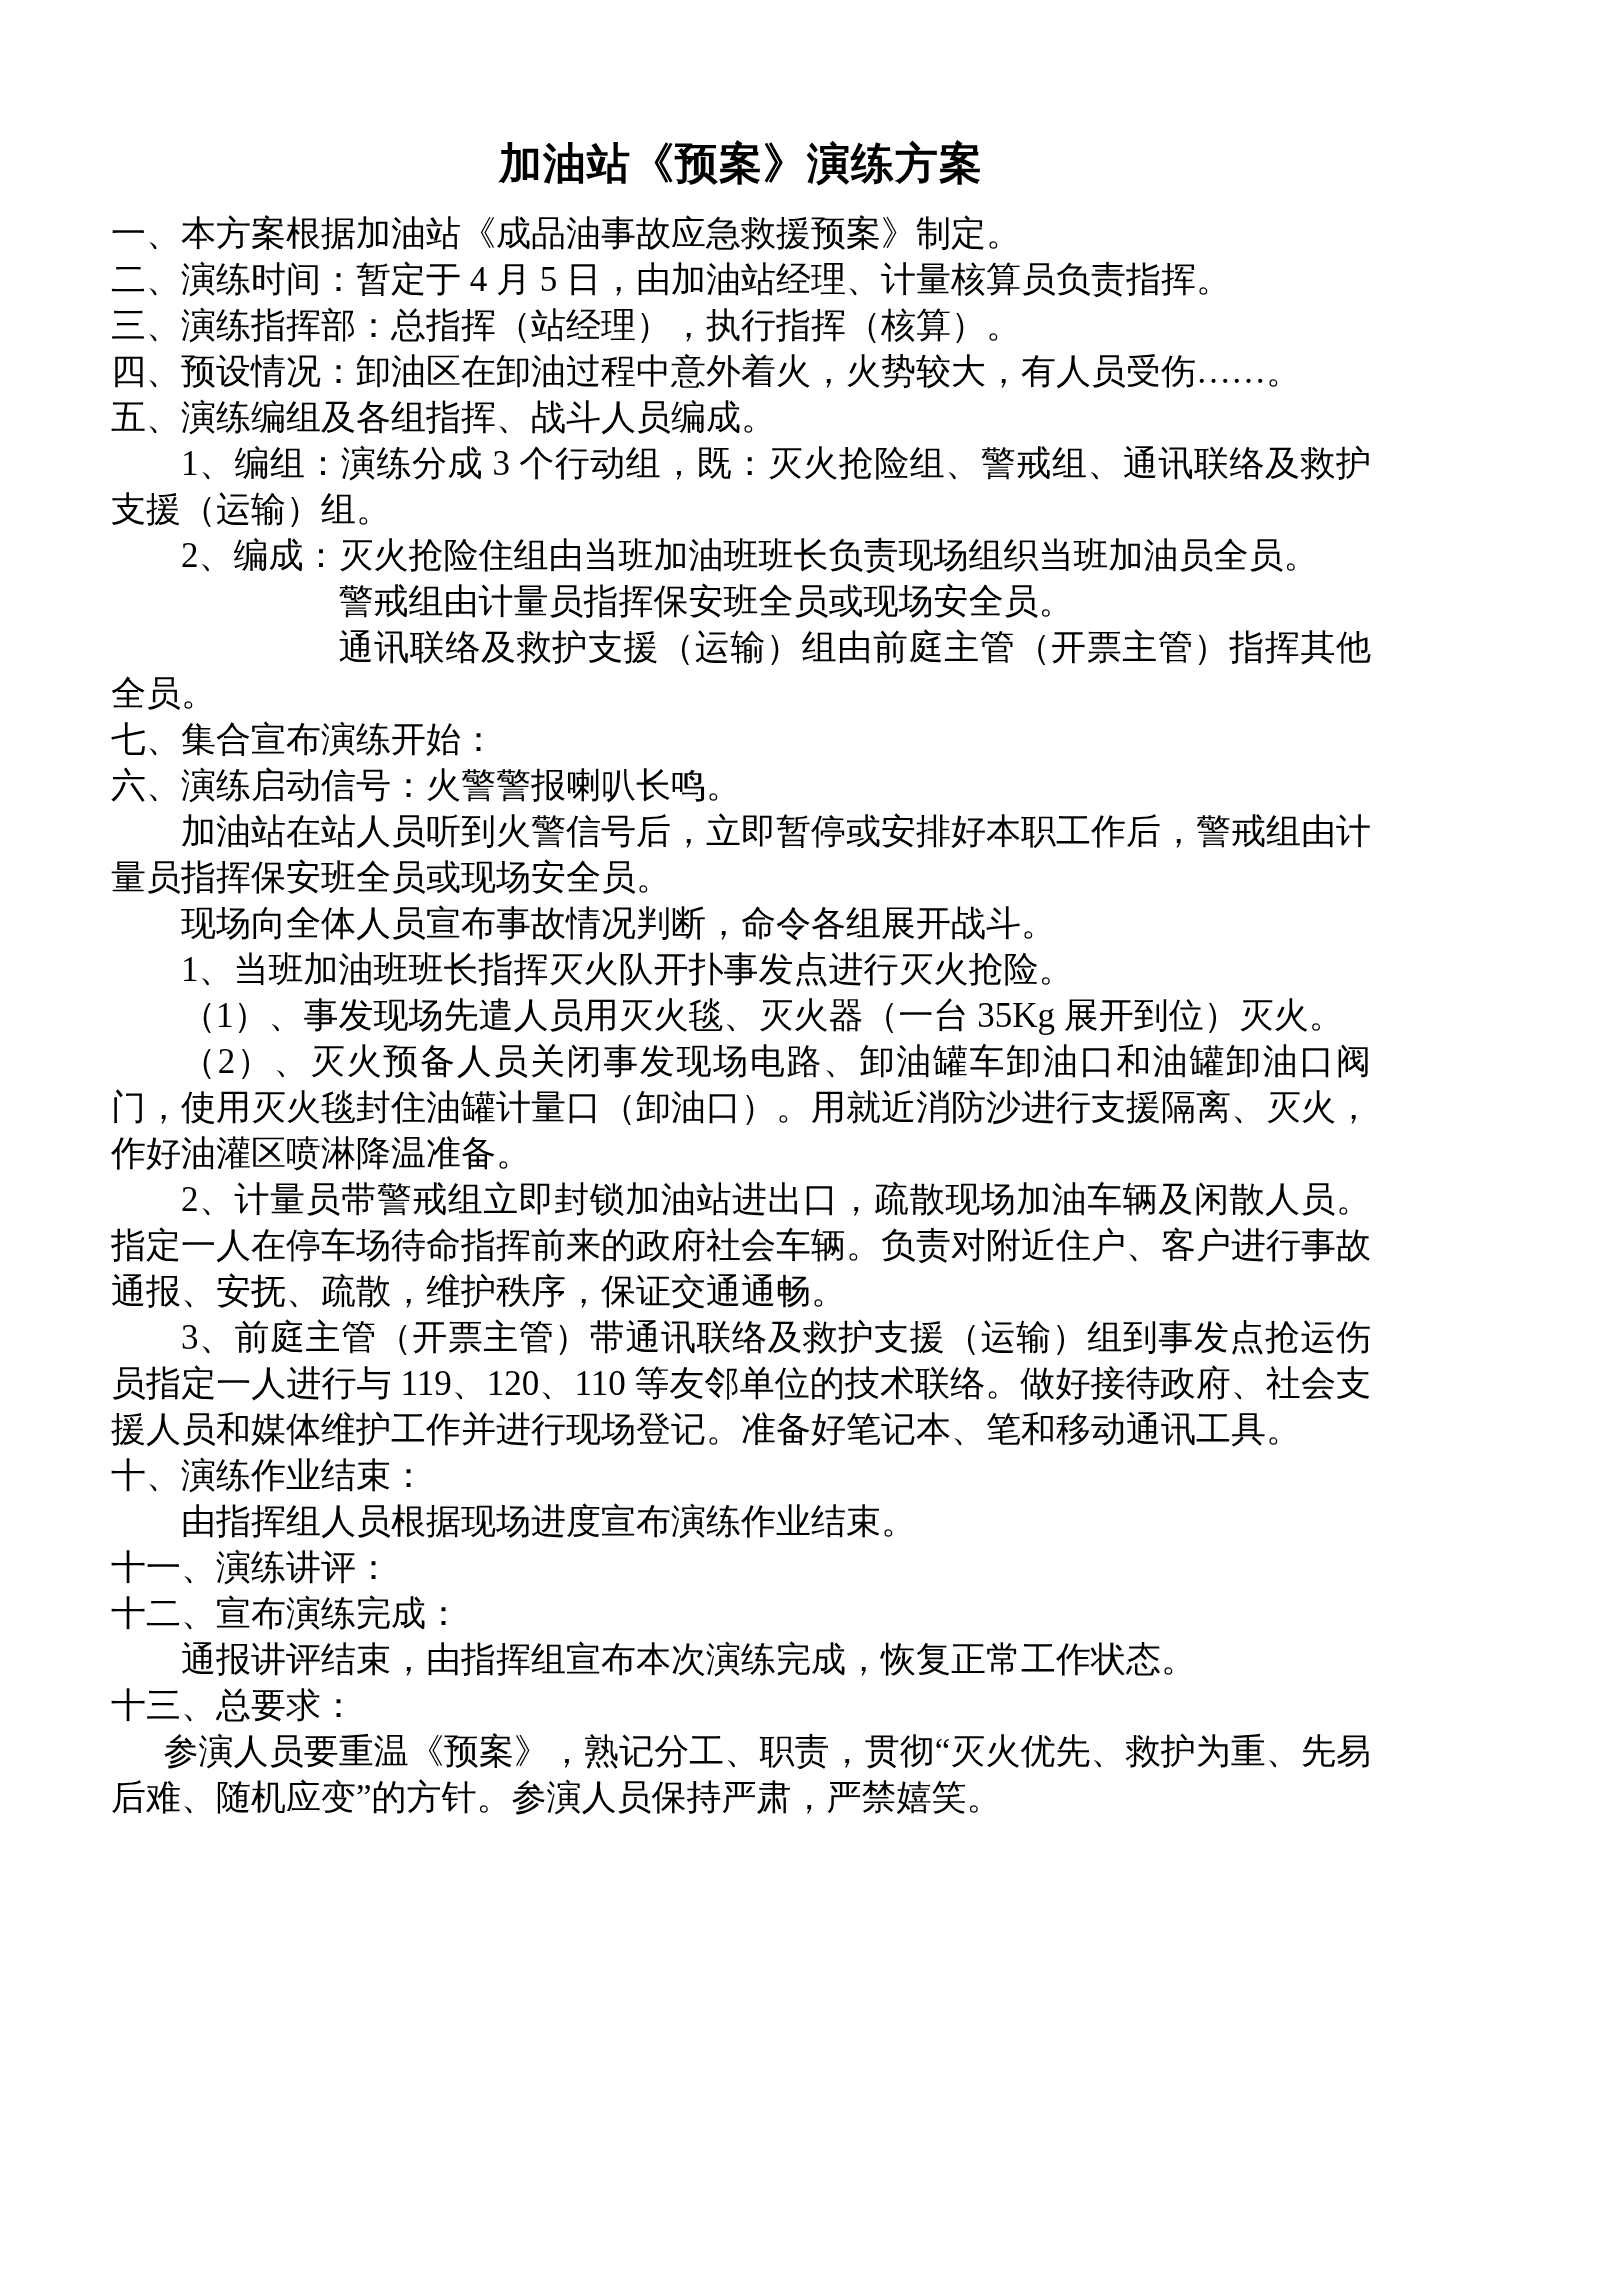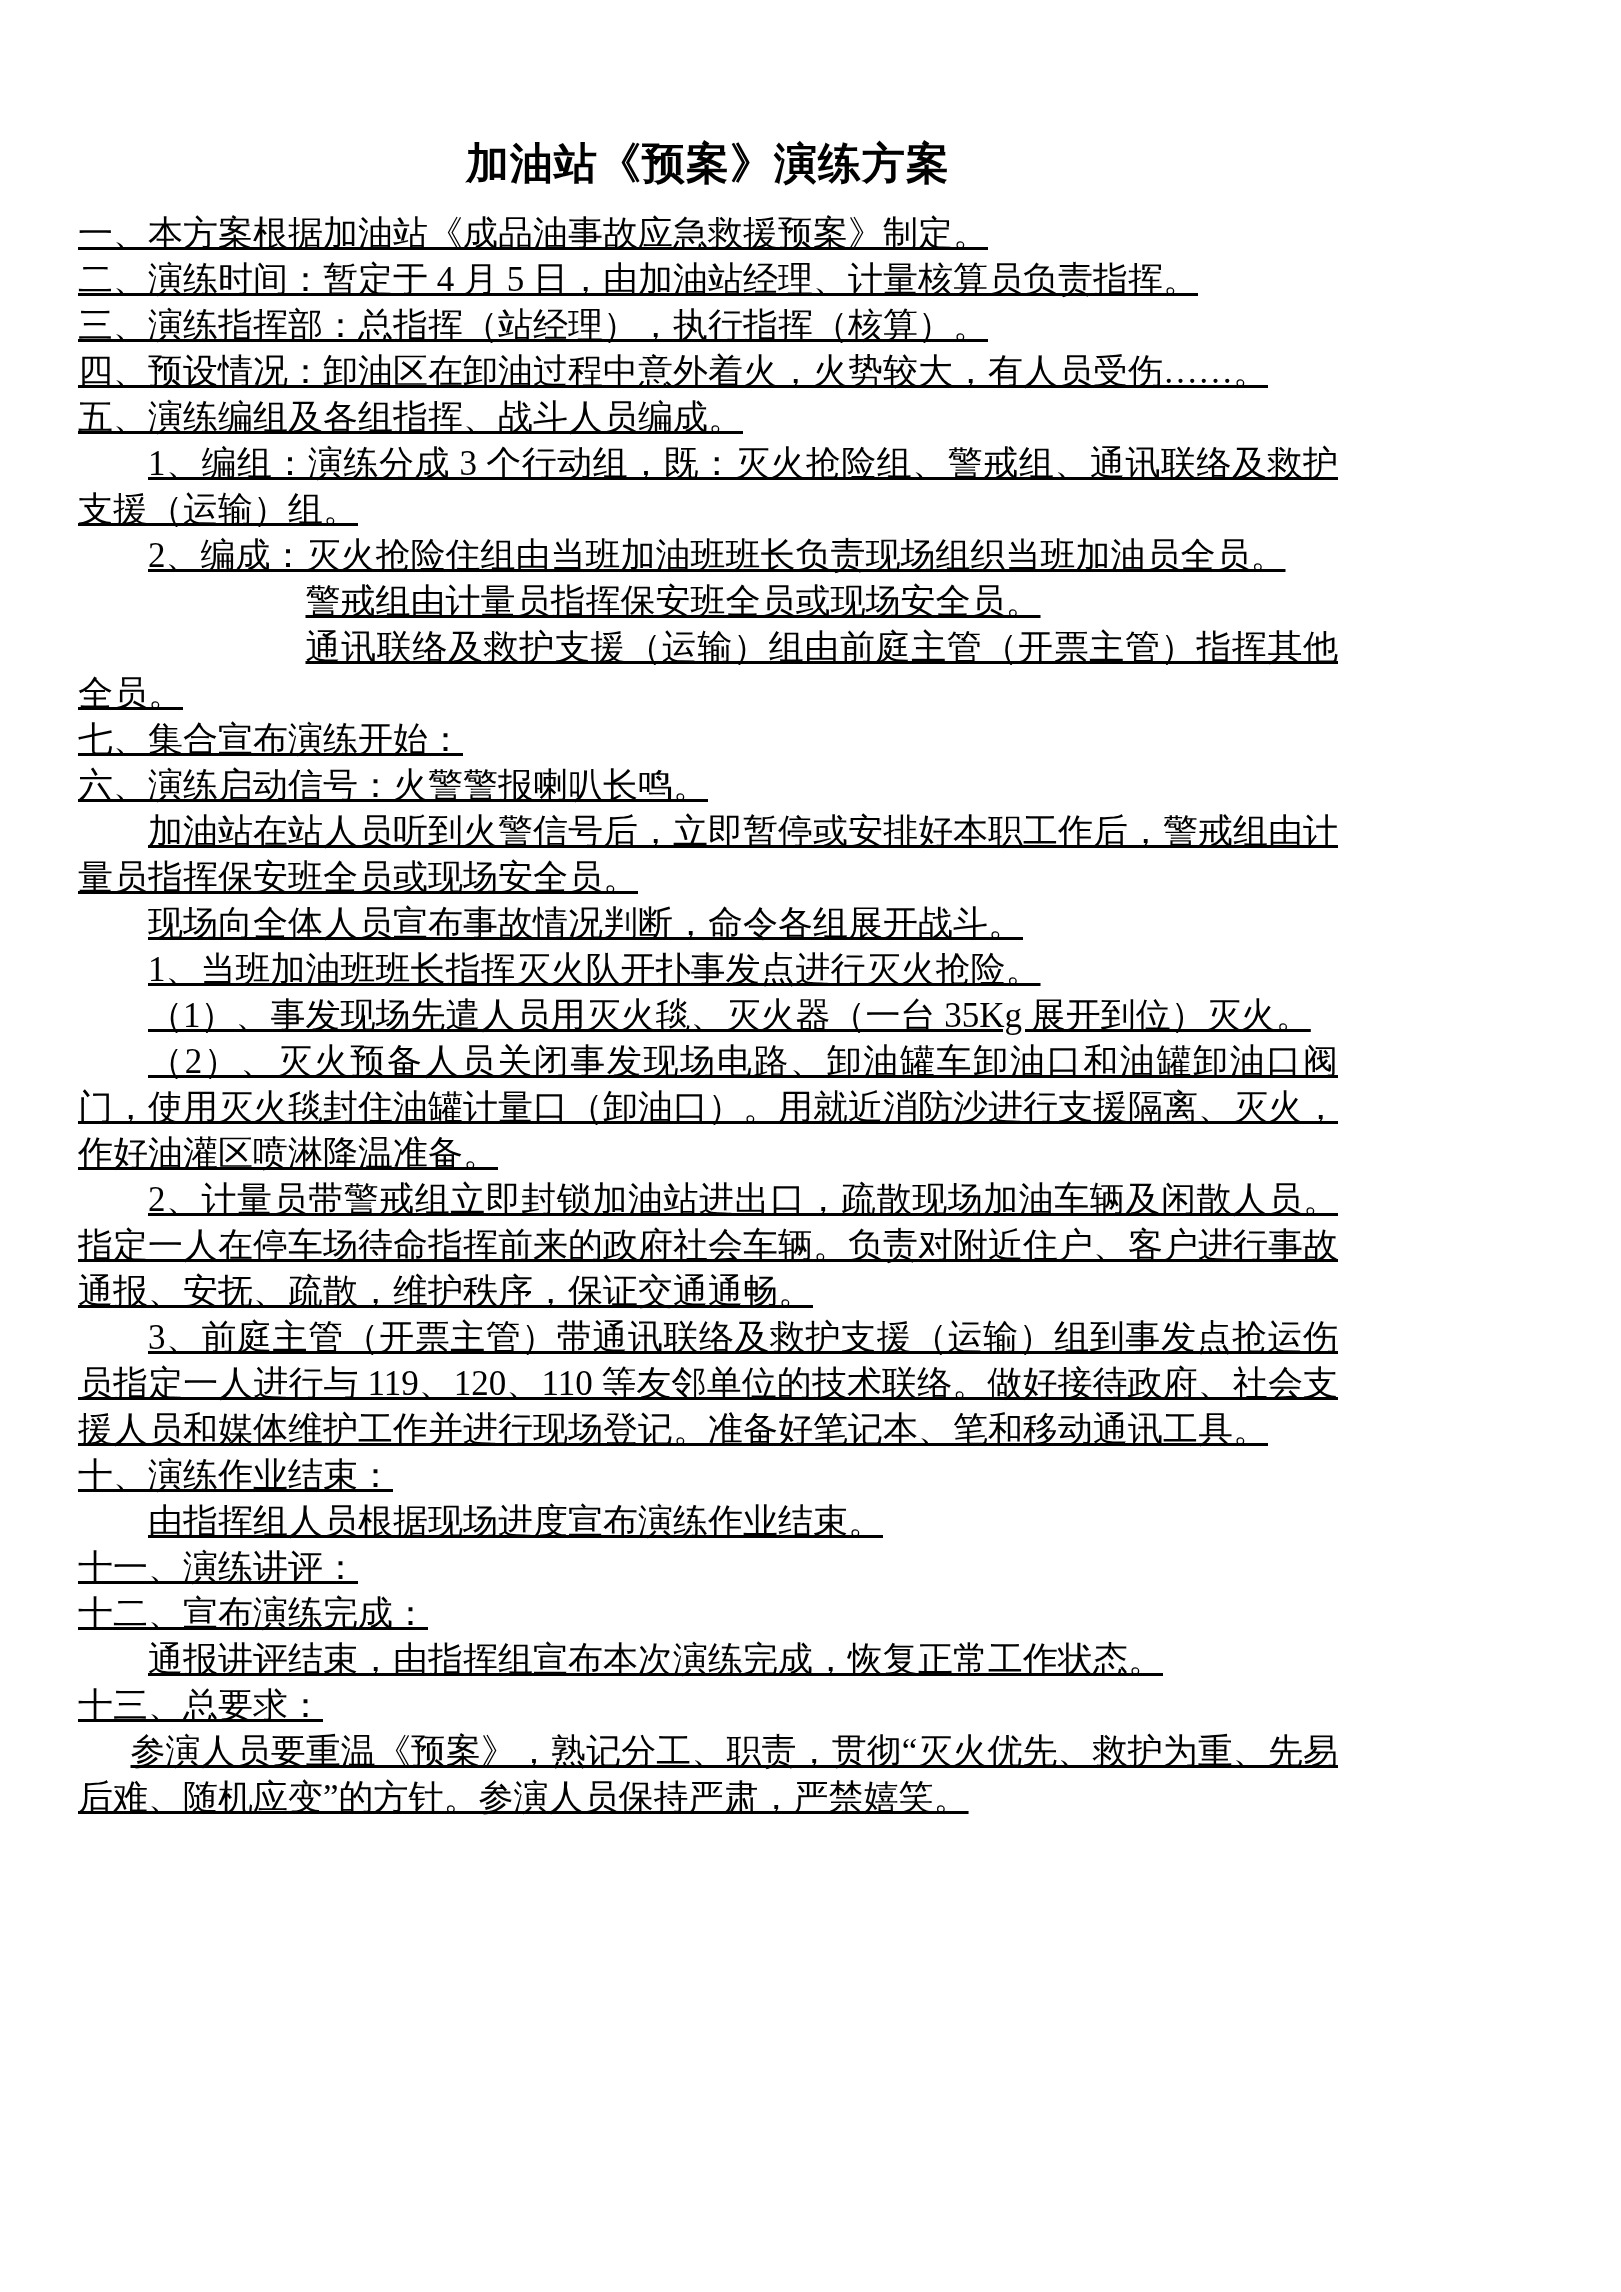--- a/index.html
+++ b/index.html
@@ -6,41 +6,40 @@
     margin: 0;
     padding: 0;
     background: #ffffff;
   }
   .page {
     position: relative;
     width: 1621px;
     height: 2293px;
     background: #ffffff;
     box-sizing: border-box;
-    padding: 133px 192px 0 78px;
+    padding: 133px 192px 0 111px;
     font-family: "Liberation Serif", "DejaVu Serif", serif;
     color: #000000;
     overflow: hidden;
   }
   .doc-title {
     width: 1260px;
     margin: 0 0 15.7px 0;
     font-size: 43px;
     line-height: 1.45;
     font-weight: 700;
     text-align: center;
     letter-spacing: 1px;
   }
   .doc-body {
     width: 1260px;
     font-size: 35px;
     line-height: 46px;
     text-align: justify;
     text-justify: inter-ideograph;
-    text-decoration: underline;
   }
   .doc-body p {
     margin: 0;
     padding: 0;
     word-break: break-all;
   }
   .ind-0  { text-indent: 0; }
   .ind-2  { text-indent: 2em; }
   .ind-65 { text-indent: 6.5em; }
   .ind-15 { text-indent: 1.5em; }

